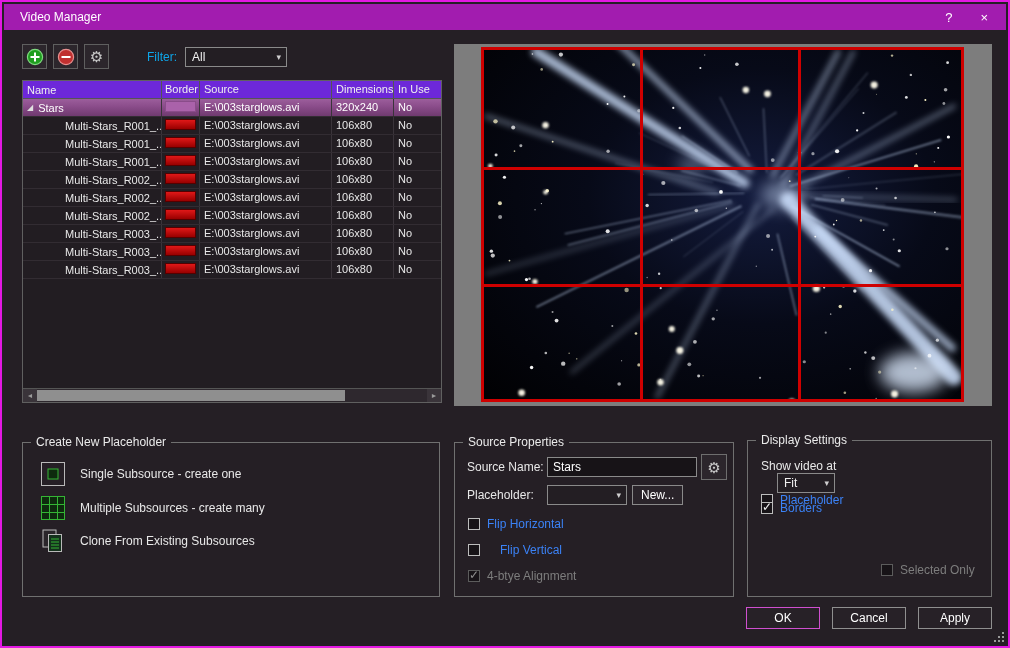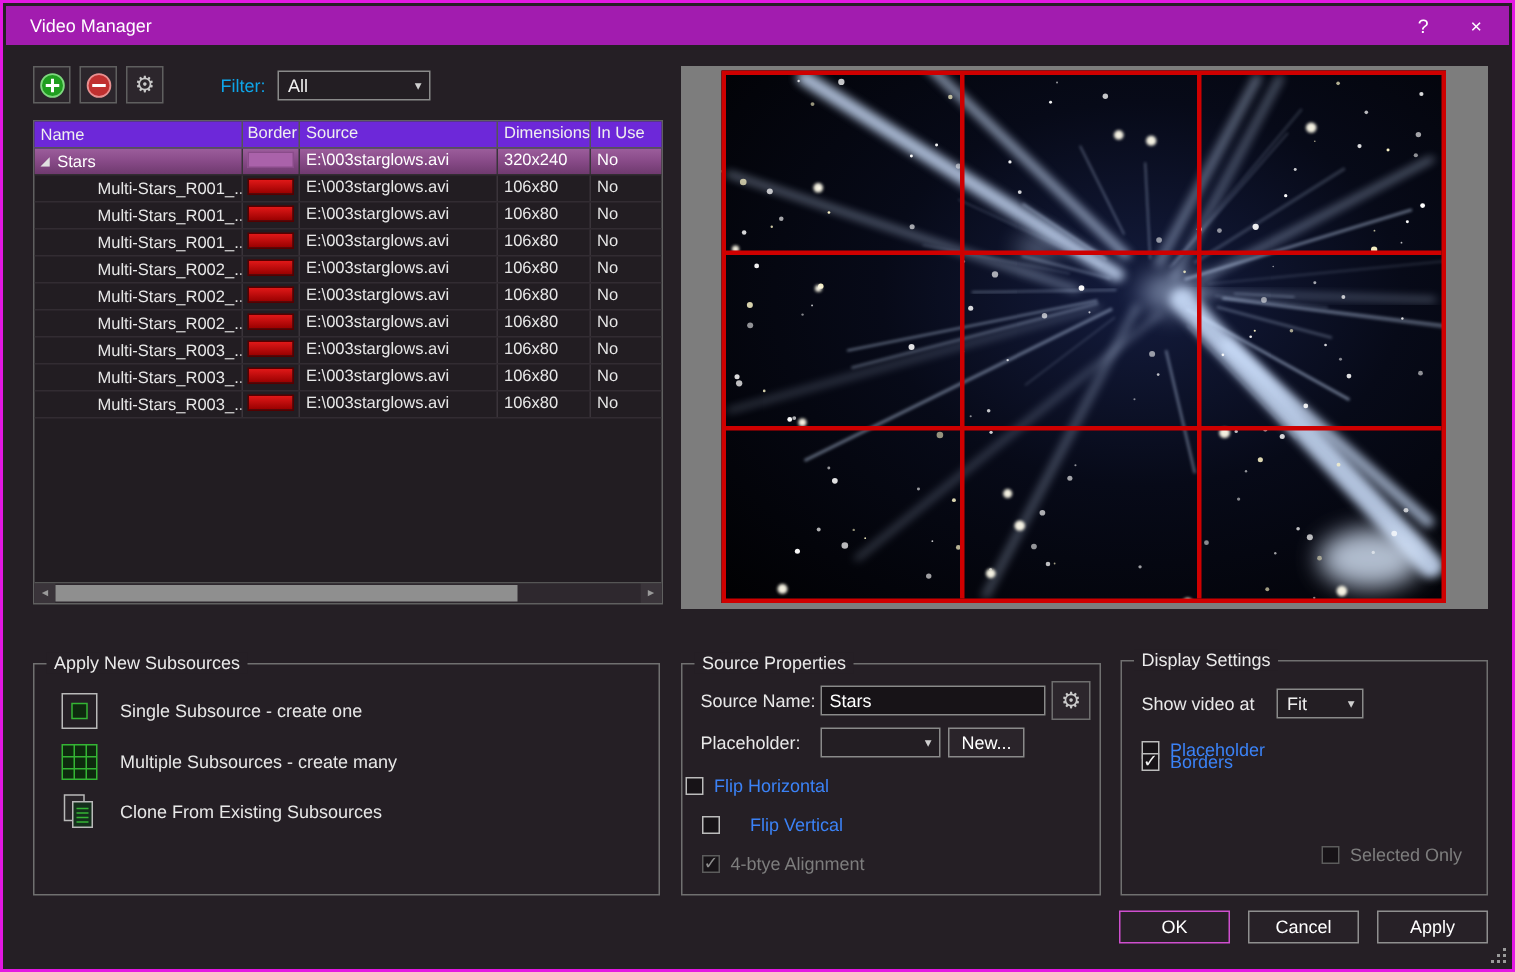--- a/index.html
+++ b/index.html
@@ -458,21 +458,21 @@
       <div class="grid">
         <div class="gl gv gv1"></div>
         <div class="gl gv gv2"></div>
         <div class="gl gh gh1"></div>
         <div class="gl gh gh2"></div>
       </div>
     </div>
   </div>
 
   <div class="group g-create">
-    <span class="gtitle">Apply New Subsources</span>
+    <span class="gtitle">Create New Placeholder</span>
     <div class="cn-item cn1">
       <svg width="26" height="26" viewBox="0 0 26 26">
         <rect x="1.5" y="1.5" width="23" height="23" fill="none" stroke="#b9b9b9"></rect>
         <rect x="8" y="8" width="10" height="10" fill="#0e2a0e" stroke="#34b534"></rect>
       </svg>
       <span>Single Subsource - create one</span>
     </div>
     <div class="cn-item cn3">
       <svg width="26" height="26" viewBox="0 0 26 26">
         <rect x="3" y="2" width="13" height="17" fill="#2a252a" stroke="#b9b9b9"></rect>
@@ -506,37 +506,37 @@
       <span class="gear-glyph">⚙</span>
     </button>
     <div class="prow" style="top:42px;left:12px;">
       <span class="plabel" style="width:80px;">Placeholder:</span>
       <div class="select" style="width:80px;">
         <span></span>
         <span class="darr">▾</span>
       </div>
       <button class="btn" style="margin-left:5px;">New...</button>
     </div>
-    <div class="cb" style="top:74px;left:2px;">
+    <div class="cb" style="top:74px;left:13px;">
       <span class="cb-box"></span>
       <span class="cb-label">Flip Horizontal</span>
     </div>
     <div class="cb" style="top:100px;left:13px;gap:20px;">
       <span class="cb-box"></span>
       <span class="cb-label">Flip Vertical</span>
     </div>
     <div class="cb checked disabled" style="top:126px;left:13px;">
       <span class="cb-box"></span>
       <span class="cb-label">4-btye Alignment</span>
     </div>
   </div>
 
   <div class="group g-display">
     <span class="gtitle">Display Settings</span>
-    <div class="prow" style="top:18px;left:13px;">
+    <div class="prow" style="top:18px;left:13px;flex-direction:column;">
       <span class="plabel" style="width:90px;">Show video at</span>
       <div class="select" style="width:58px;">
         <span>Fit</span>
         <span class="darr">▾</span>
       </div>
     </div>
     <div class="cb" style="top:52px;left:13px;">
       <span class="cb-box"></span>
       <span class="cb-label">Placeholder</span>
     </div>

